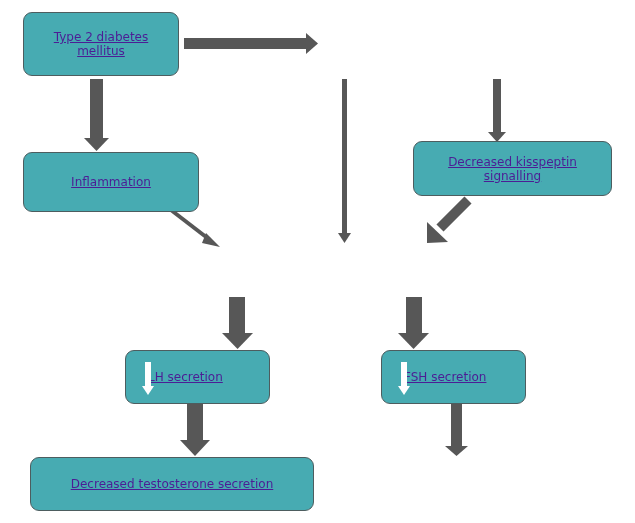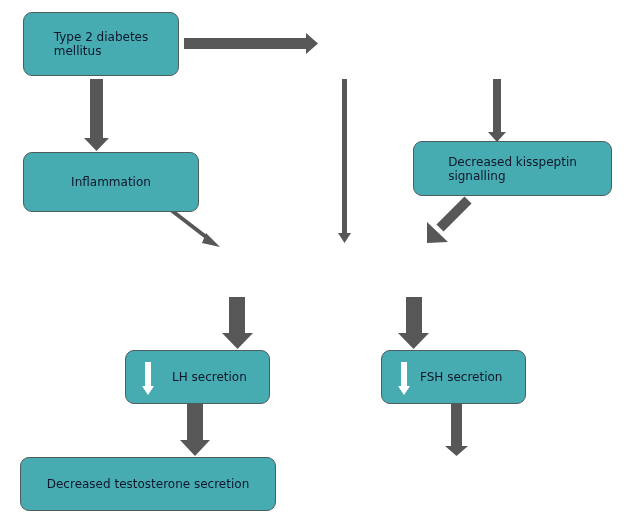--- a/index.html
+++ b/index.html
@@ -1,32 +1,32 @@
 <!DOCTYPE html>
 <html><head>
   <meta charset="utf-8">
   <style>
     html, body { margin: 0; padding: 0; background: #ffffff; }
     body { width: 635px; height: 523px; position: relative; overflow: hidden;
            font-family: "DejaVu Sans", sans-serif; }
     #diagram { position: absolute; left: 0; top: 0; width: 635px; height: 523px; }
     .box { position: absolute; box-sizing: border-box; background: #47abb2;
-           border: 1px solid #4d5d5f; border-radius: 9px; color: #0f172a;
+           border: 1px solid #4d5d5f; border-radius: 9px; color: #4c1d95;
            display: flex; align-items: center; justify-content: center;
-           font-size: 12px; line-height: 14px; }
+           text-align: center; font-size: 12px; line-height: 14px; text-decoration: underline; }
     .box span { display: block; white-space: pre-line; }
     .down-ind { position: absolute; left: 16px; top: 11px; width: 12px; height: 33px; }
     #b-t2dm   { left: 23px;  top: 12px;  width: 156px; height: 64px; }
     #b-insulin{ left: 318px; top: 12px;  width: 288px; height: 64px; }
     #b-infl   { left: 23px;  top: 152px; width: 176px; height: 60px; }
     #b-kiss   { left: 413px; top: 141px; width: 199px; height: 55px; }
     #b-gnrh   { left: 216px; top: 243px; width: 230px; height: 54px; }
-    #b-lh     { left: 125px; top: 350px; width: 145px; height: 54px; justify-content: flex-start; padding-left: 32px; }
-    #b-fsh    { left: 381px; top: 350px; width: 145px; height: 54px; justify-content: flex-start; padding-left: 24px; }
-    #b-testo  { left: 20px;  top: 457px; width: 256px; height: 54px; }
+    #b-lh     { left: 125px; top: 350px; width: 145px; height: 54px; justify-content: flex-start; padding-left: 8px; }
+    #b-fsh    { left: 381px; top: 350px; width: 145px; height: 54px; justify-content: flex-start; padding-left: 8px; }
+    #b-testo  { left: 30px;  top: 457px; width: 284px; height: 54px; }
     #b-sperm  { left: 381px; top: 457px; width: 231px; height: 54px; }
   </style>
 </head>
 <body>
 
 <div id="diagram">
   <svg width="635" height="523" style="position:absolute;left:0;top:0">
 
     <g fill="#575757">
       <rect x="184" y="38" width="124" height="11"></rect>

